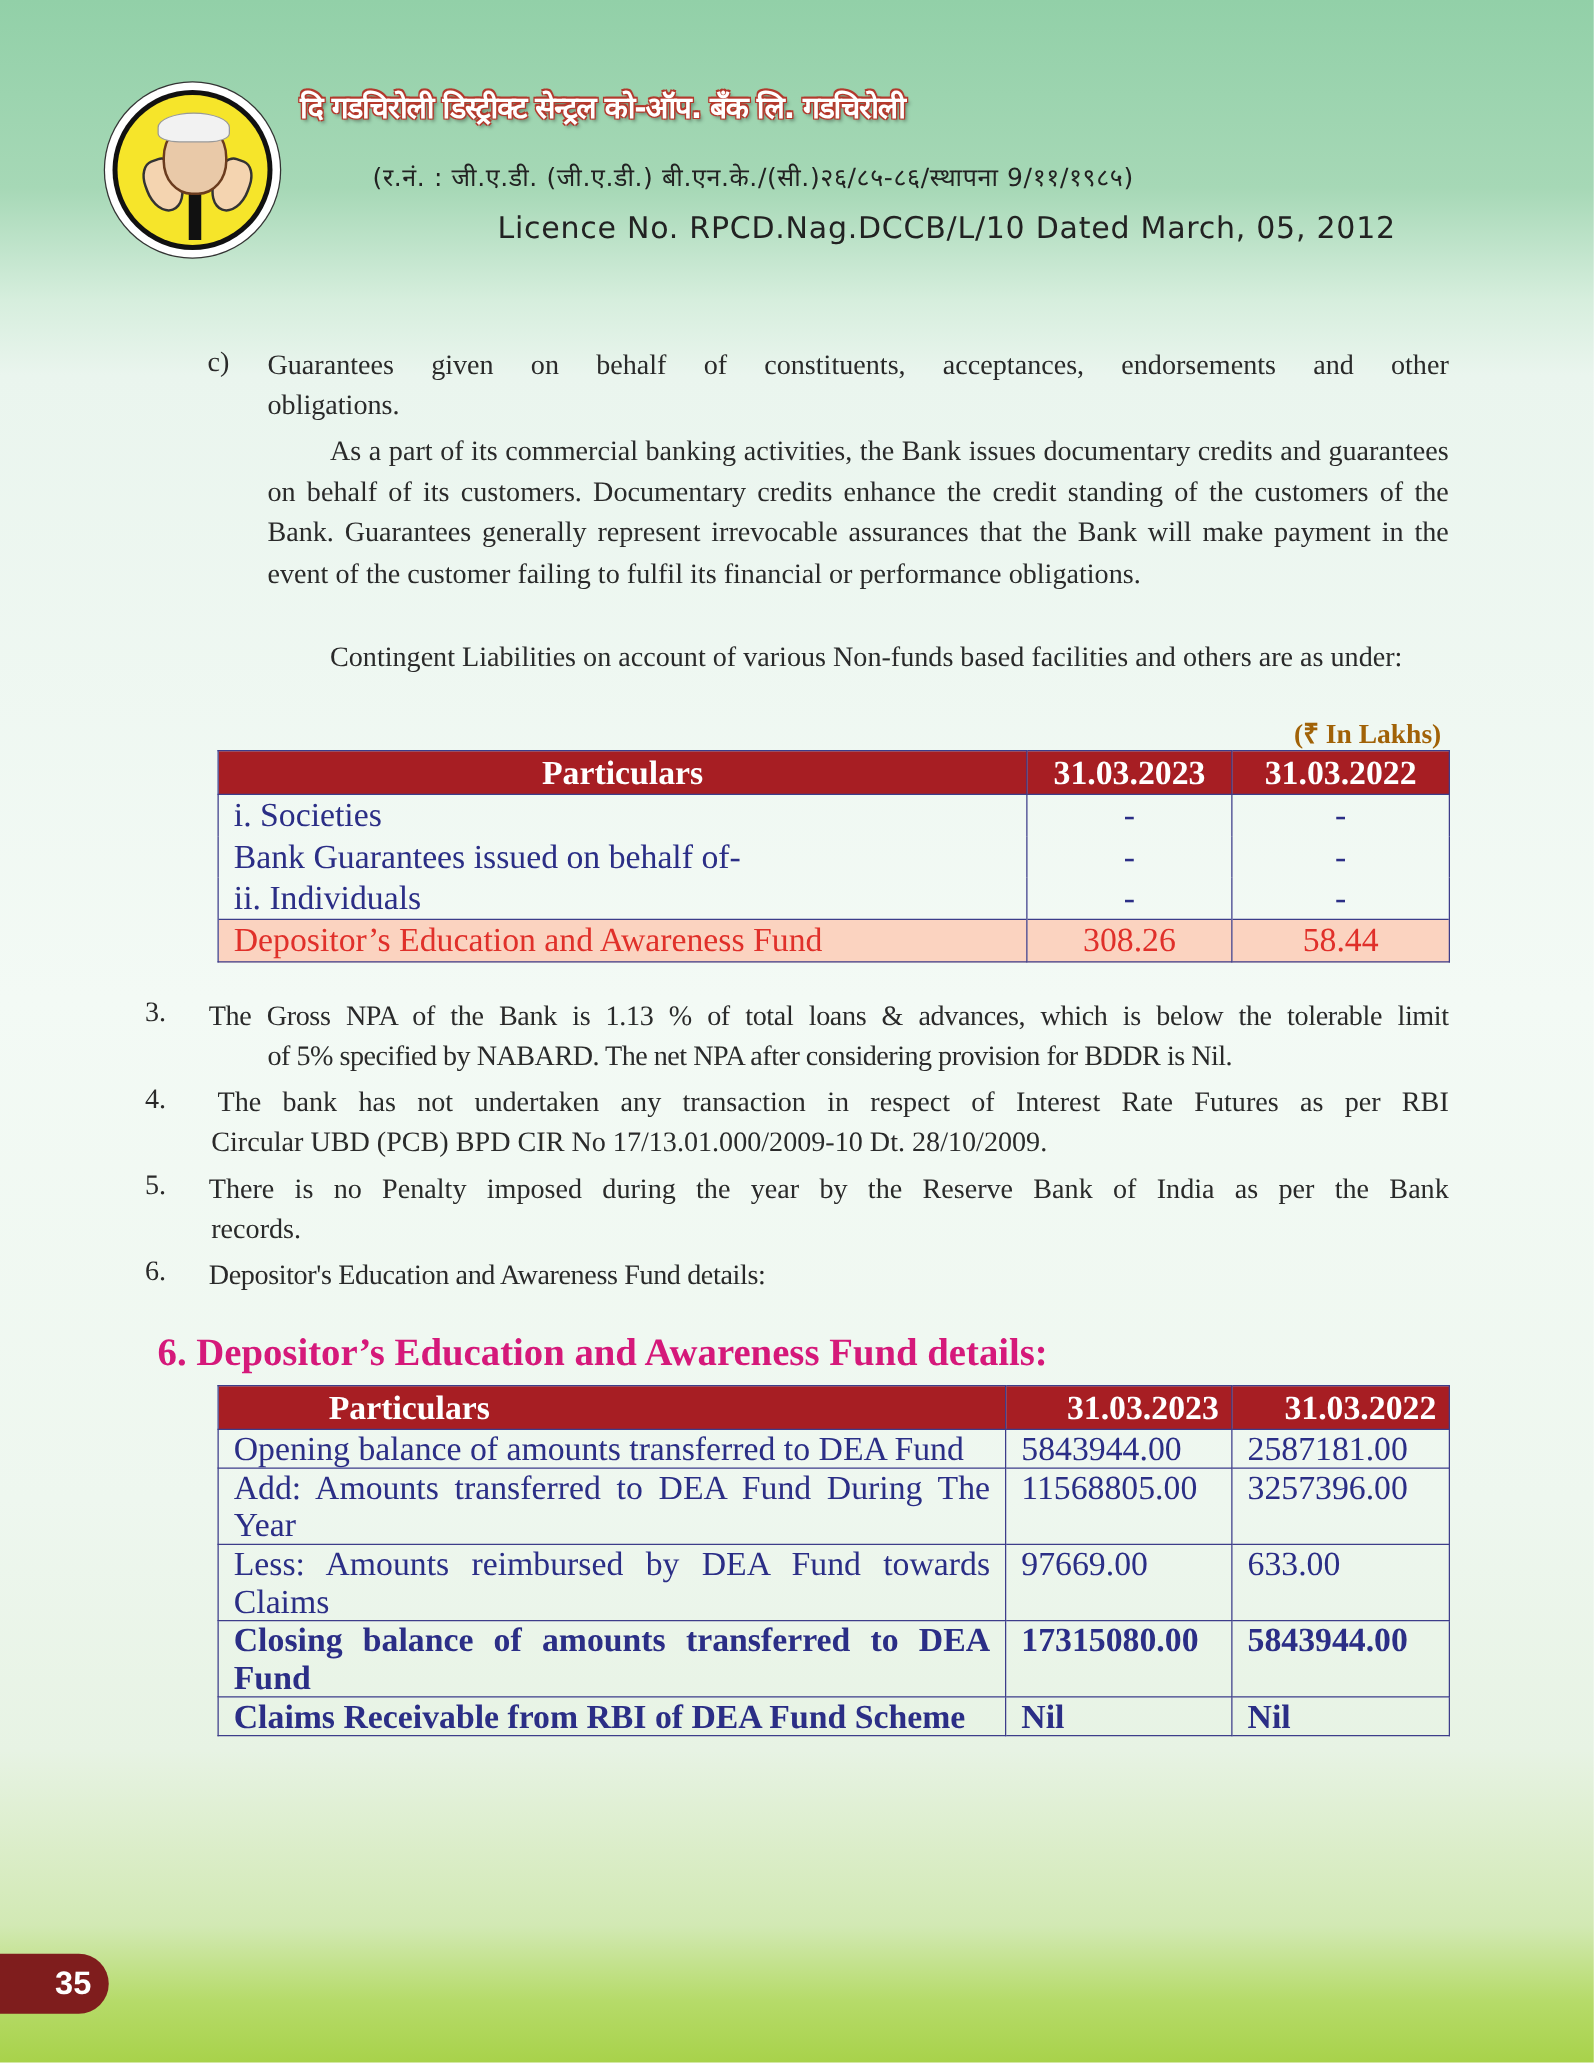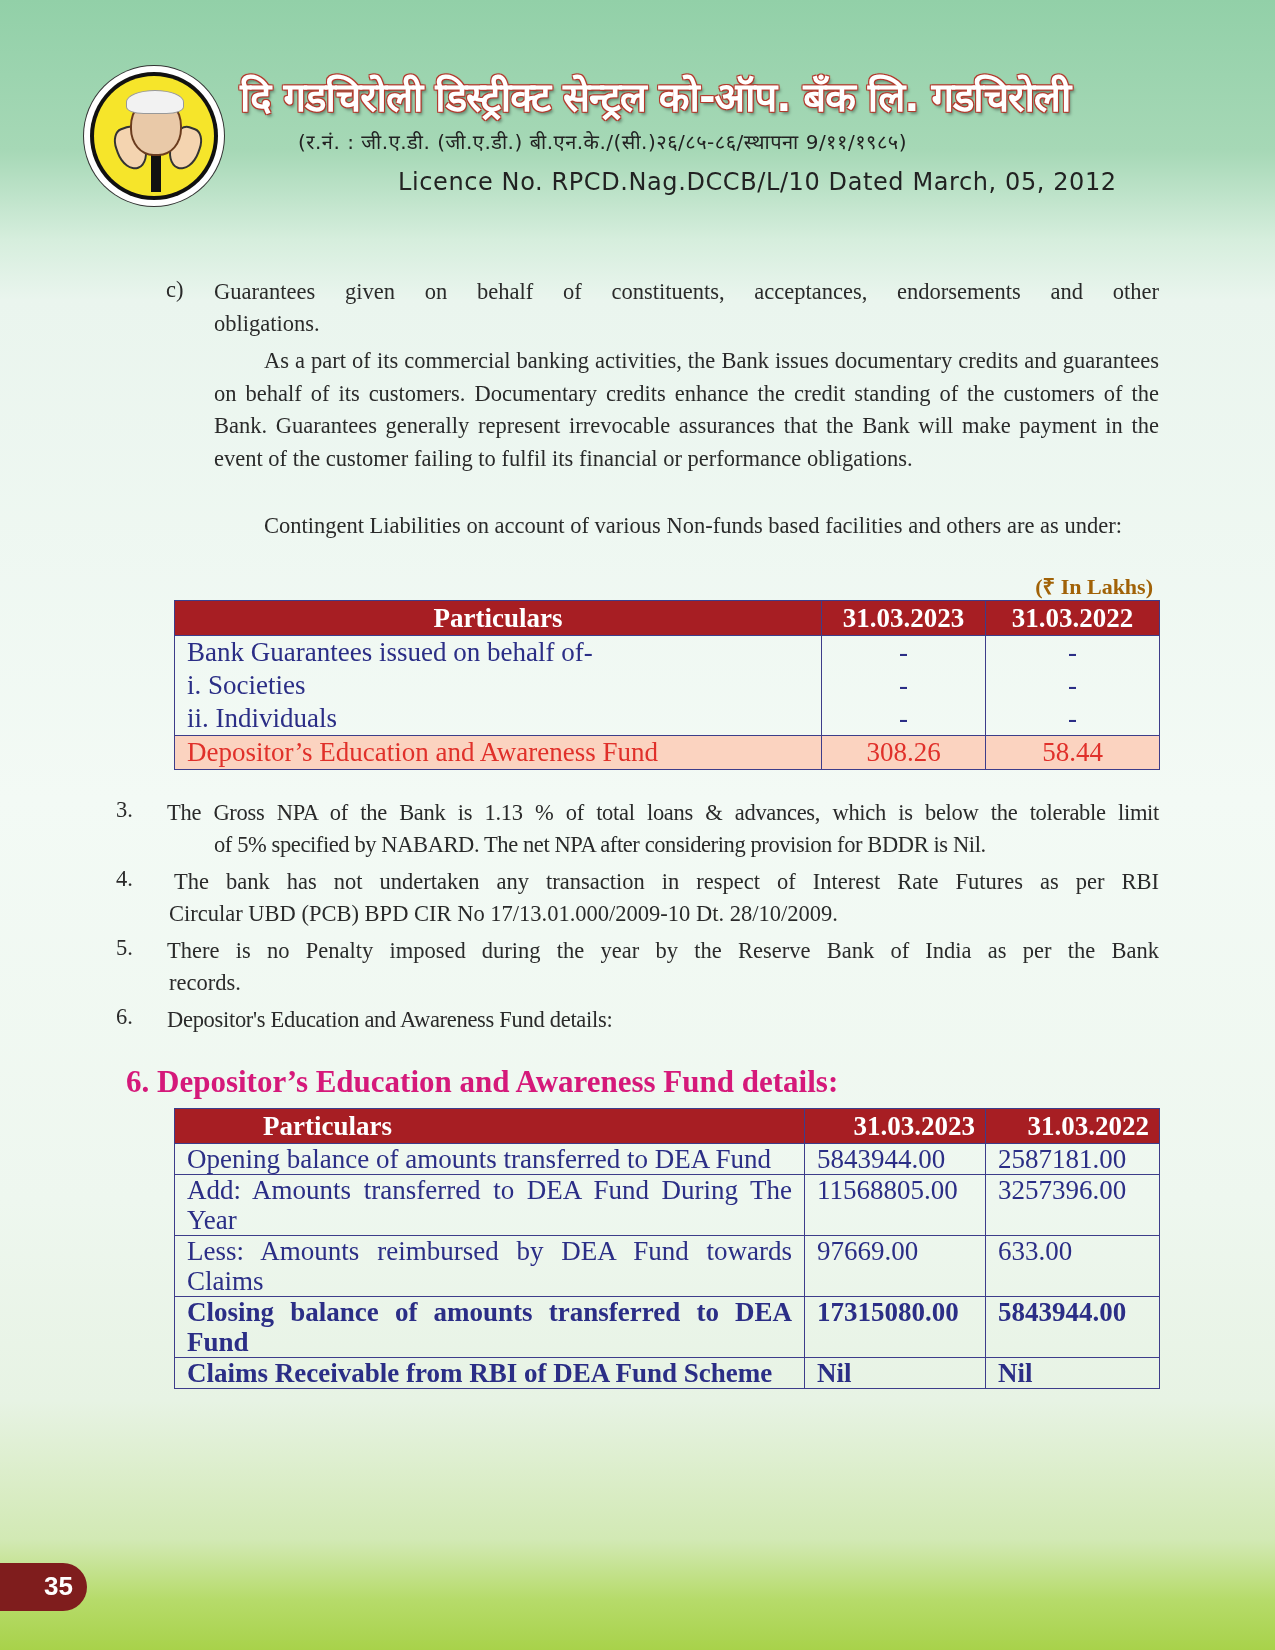--- a/index.html
+++ b/index.html
@@ -38,21 +38,21 @@
   .logo-hand-l {
     position: absolute; left: 22px; top: 50px; width: 26px; height: 40px;
     border-radius: 40% 40% 50% 50%; background: #f4d4b0; border: 2px solid #333; transform: rotate(-20deg);
   }
   .logo-hand-r {
     position: absolute; left: 76px; top: 50px; width: 26px; height: 40px;
     border-radius: 40% 40% 50% 50%; background: #f4d4b0; border: 2px solid #333; transform: rotate(20deg);
   }
   .title-hi {
     position: absolute; left: 240px; top: 68px; width: 1000px;
-    font-family: "DejaVu Sans", sans-serif; font-weight: bold; font-size: 40px;
+    font-family: "DejaVu Sans", sans-serif; font-weight: bold; font-size: 24px;
     color: #ffffff; letter-spacing: -1px;
     text-shadow: 0 0 2px #c0392b, 1px 1px 0 #b03a2e, -1px -1px 0 #b03a2e, 1px -1px 0 #b03a2e, -1px 1px 0 #b03a2e, 2px 3px 3px rgba(0,0,0,0.35);
     white-space: nowrap;
   }
   .reg-hi {
     position: absolute; left: 298px; top: 128px;
     font-family: "DejaVu Sans", sans-serif; font-size: 20px; color: #222;
     white-space: nowrap; letter-spacing: 0.5px;
   }
   .licence {
@@ -136,26 +136,26 @@
       <col style="width:164px">
       <col style="width:174px">
     </colgroup>
   <tbody>
       <tr>
     <th>Particulars</th>
     <th>31.03.2023</th>
     <th>31.03.2022</th>
   </tr>
   <tr>
+    <td>i.  Societies</td>
+    <td class="center">-</td>
+    <td class="center">-</td>
+  </tr>
+  <tr>
     <td>Bank Guarantees issued on behalf of-</td>
-    <td class="center">-</td>
-    <td class="center">-</td>
-  </tr>
-  <tr>
-    <td>i.  Societies</td>
     <td class="center">-</td>
     <td class="center">-</td>
   </tr>
   <tr>
     <td>ii. Individuals</td>
     <td class="center">-</td>
     <td class="center">-</td>
   </tr>
   <tr class="hl">
     <td>Depositor’s Education and Awareness Fund</td>

